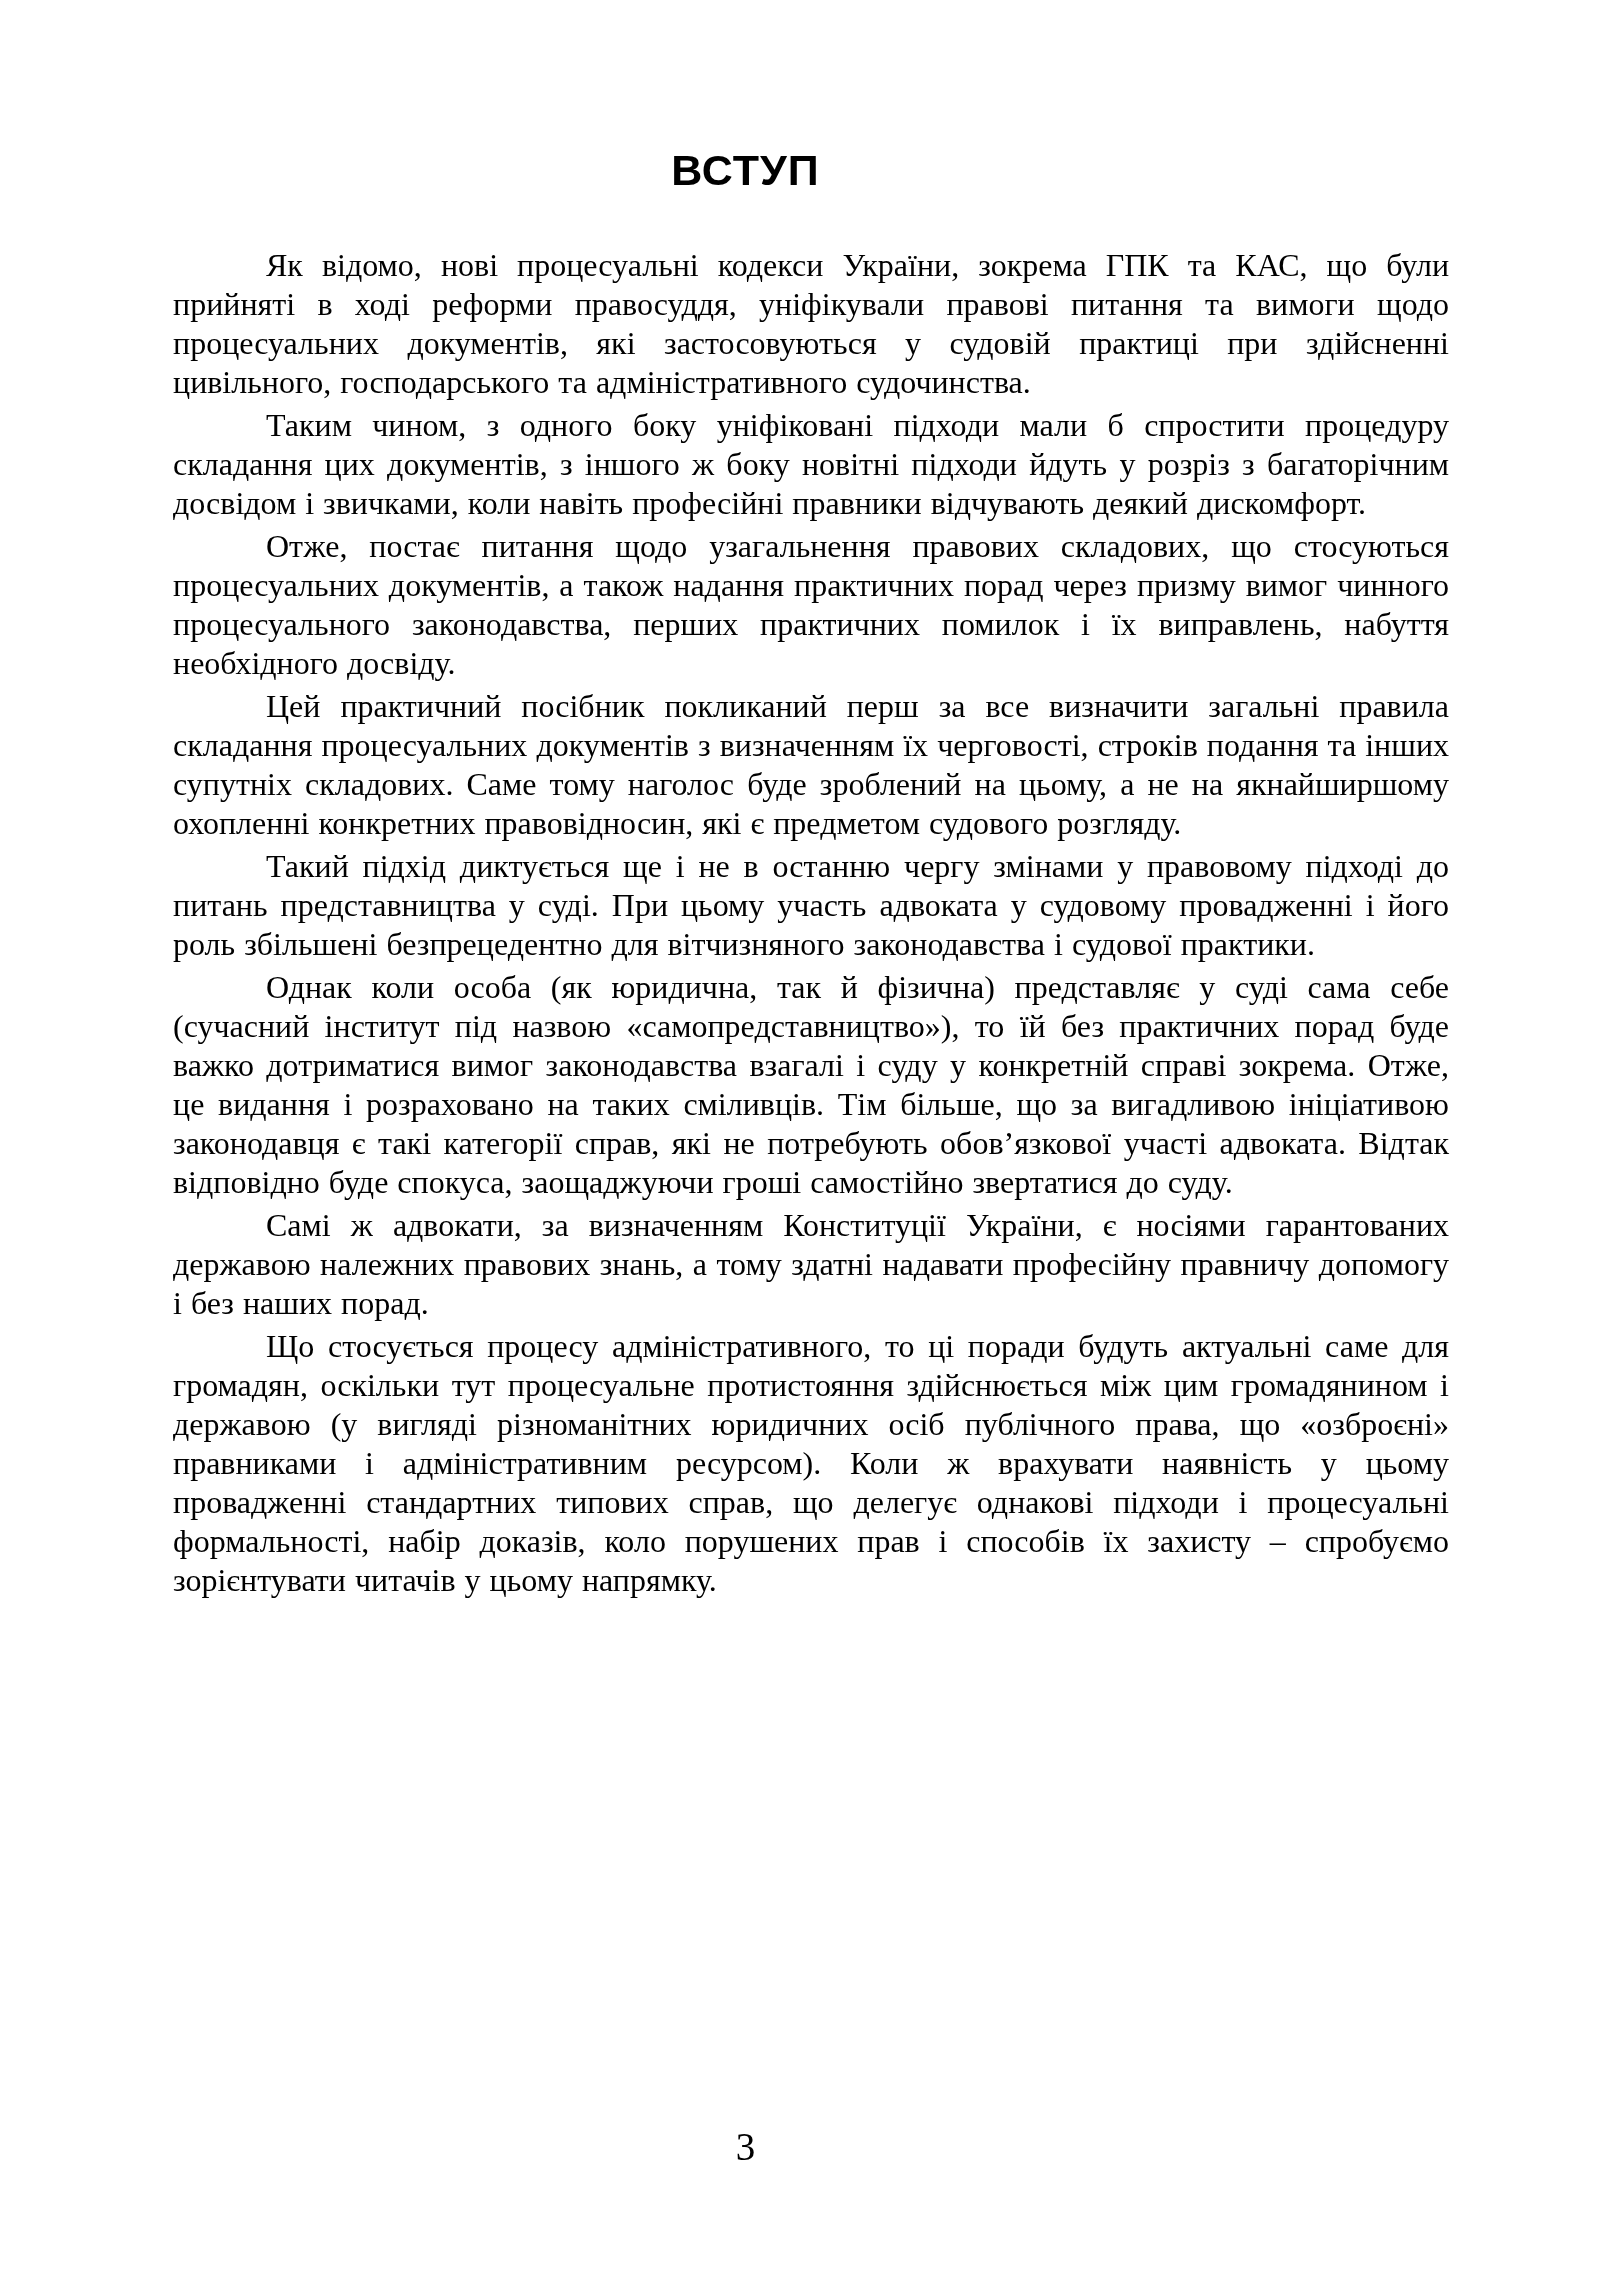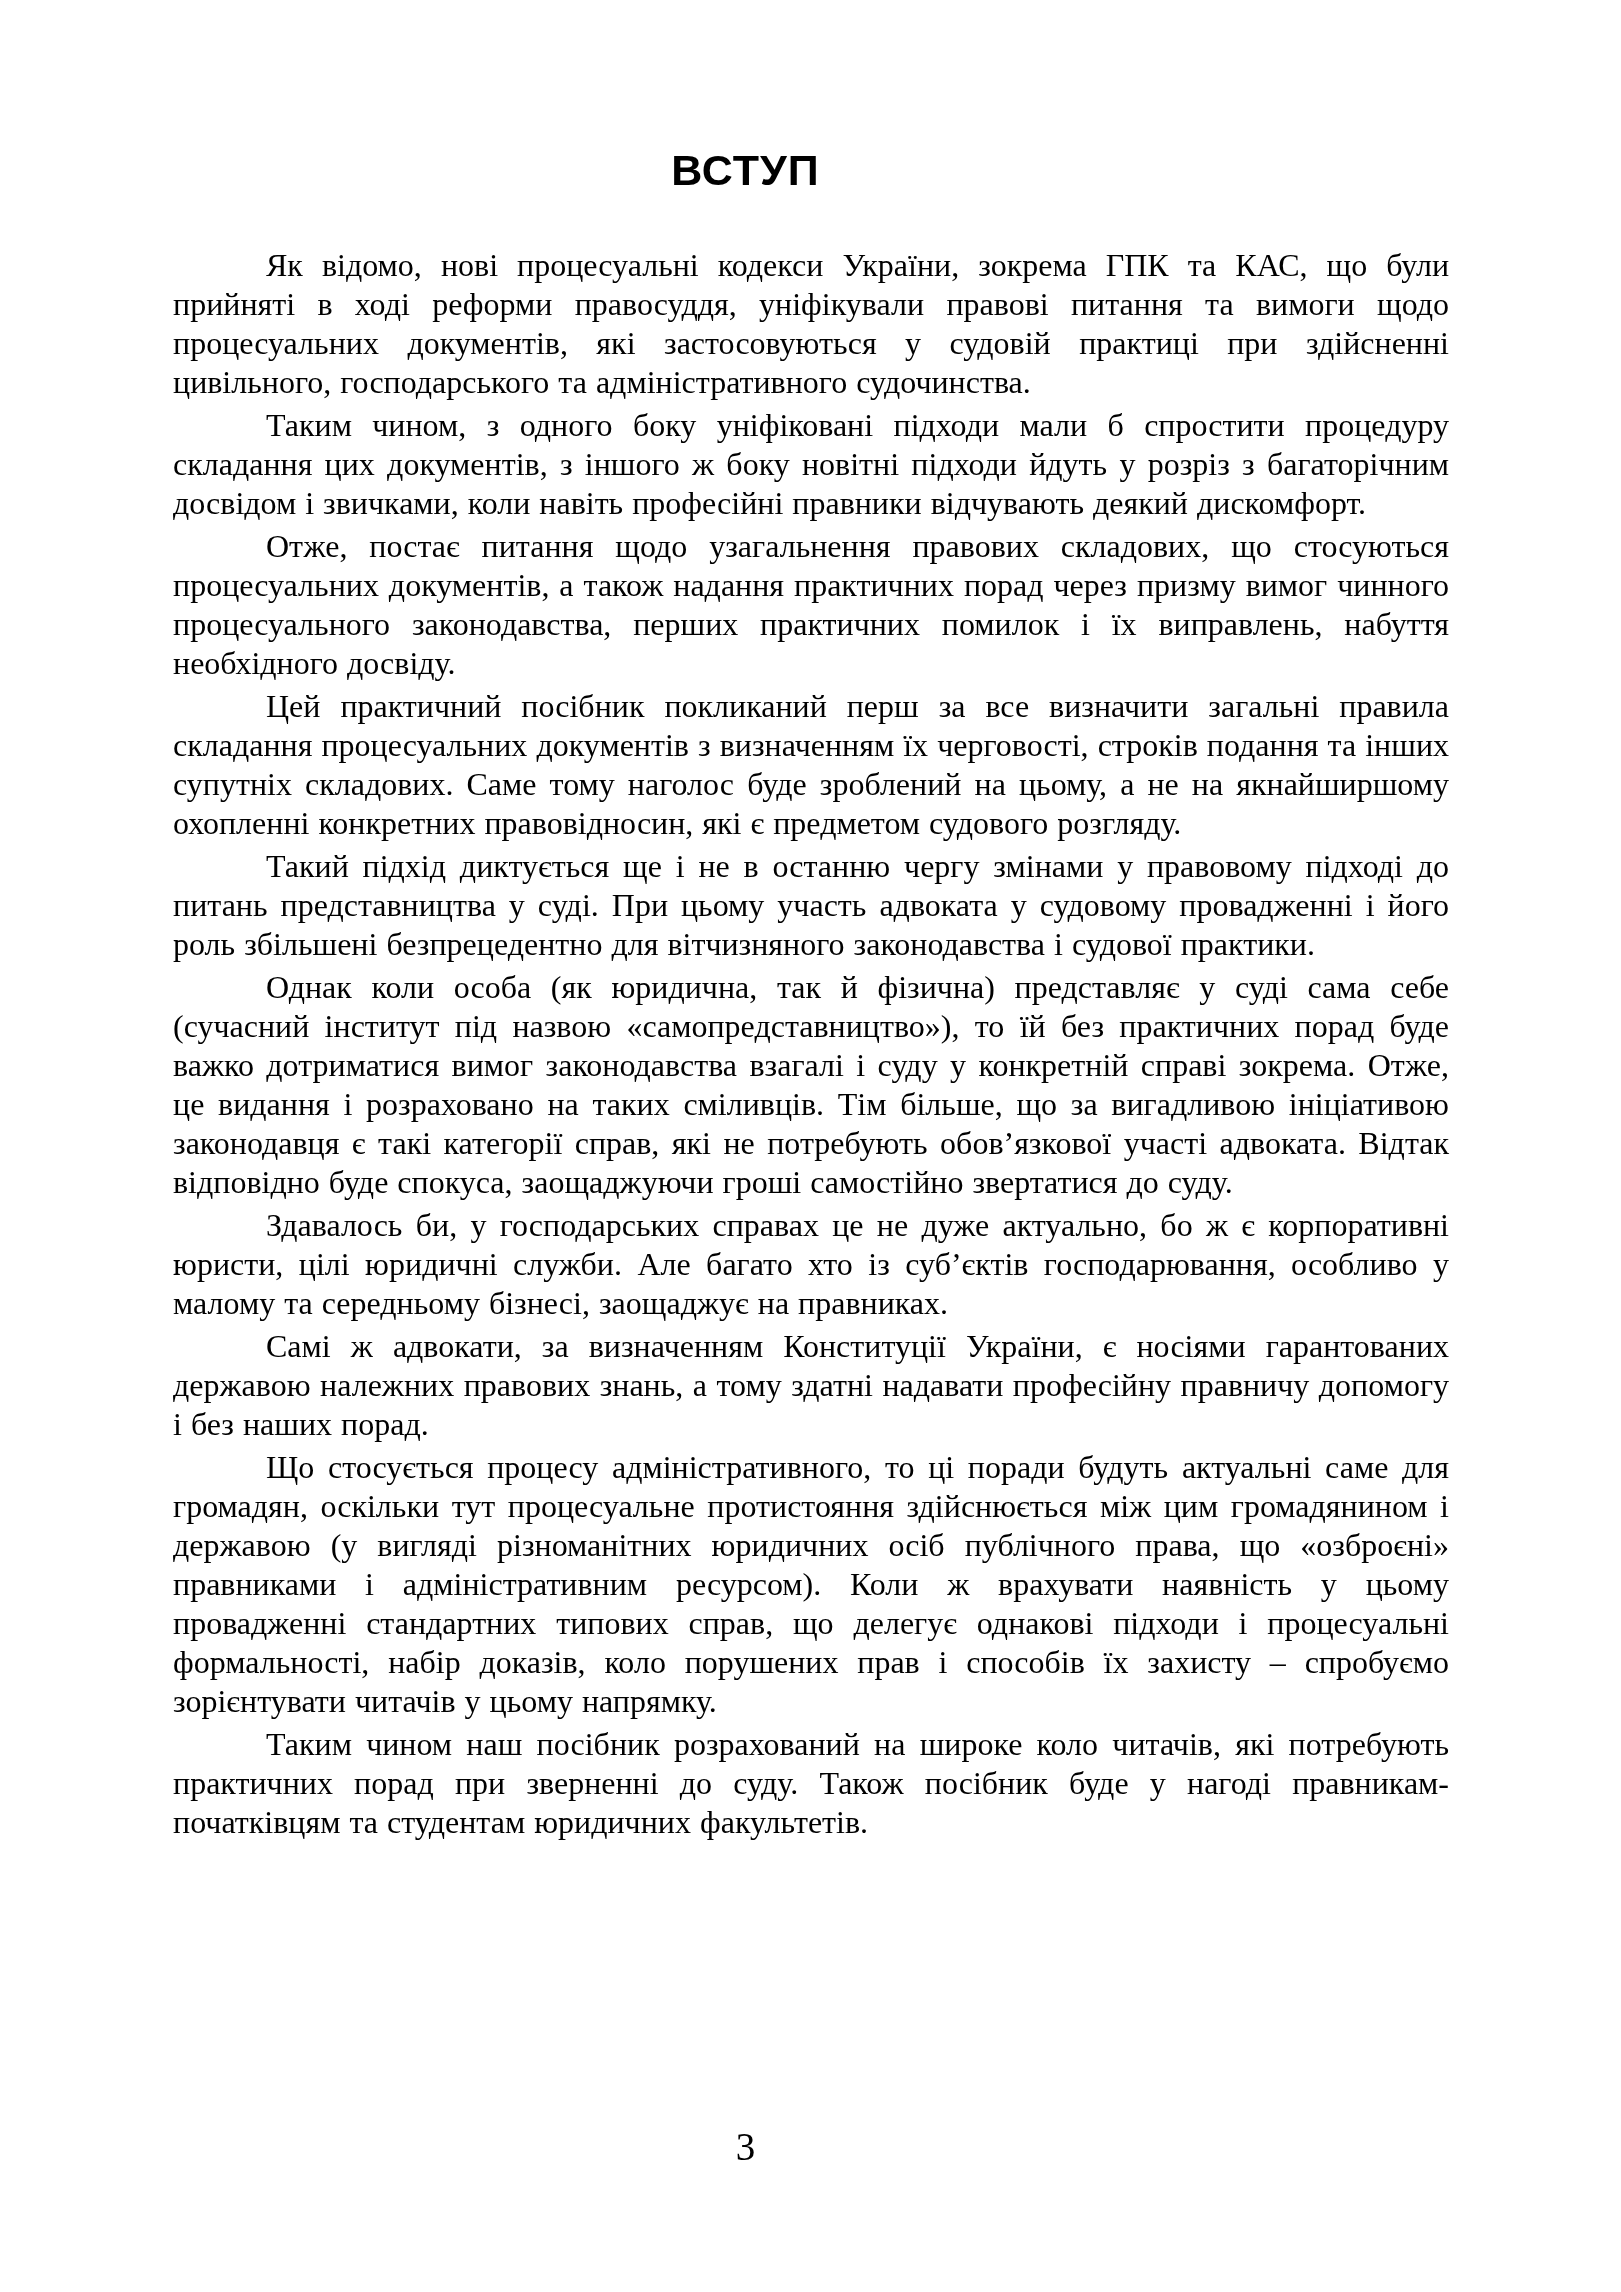--- a/index.html
+++ b/index.html
@@ -60,22 +60,20 @@
 
   <div class="doc-title">ВСТУП</div>
 
   <div class="doc-body">
     <p>Як відомо, нові процесуальні кодекси України, зокрема ГПК та КАС, що були прийняті в ході реформи правосуддя, уніфікували правові питання та вимоги щодо процесуальних документів, які застосовуються у судовій практиці при здійсненні цивільного, господарського та адміністративного судочинства.</p>
     <p>Таким чином, з одного боку уніфіковані підходи мали б спростити процедуру складання цих документів, з іншого ж боку новітні підходи йдуть у розріз з багаторічним досвідом і звичками, коли навіть професійні правники відчувають деякий дискомфорт.</p>
     <p>Отже, постає питання щодо узагальнення правових складових, що стосуються процесуальних документів, а також надання практичних порад через призму вимог чинного процесуального законодавства, перших практичних помилок і їх виправлень, набуття необхідного досвіду.</p>
     <p>Цей практичний посібник покликаний перш за все визначити загальні правила складання процесуальних документів з визначенням їх черговості, строків подання та інших супутніх складових. Саме тому наголос буде зроблений на цьому, а не на якнайширшому охопленні конкретних правовідносин, які є предметом судового розгляду.</p>
     <p>Такий підхід диктується ще і не в останню чергу змінами у правовому підході до питань представництва у суді. При цьому участь адвоката у судовому провадженні і його роль збільшені безпрецедентно для вітчизняного законодавства і судової практики.</p>
     <p>Однак коли особа (як юридична, так й фізична) представляє у суді сама себе (сучасний інститут під назвою «самопредставництво»), то їй без практичних порад буде важко дотриматися вимог законодавства взагалі і суду у конкретній справі зокрема. Отже, це видання і розраховано на таких сміливців. Тім більше, що за вигадливою ініціативою законодавця є такі категорії справ, які не потребують обов’язкової участі адвоката. Відтак відповідно буде спокуса, заощаджуючи гроші самостійно звертатися до суду.</p>
-    <p>Здавалось би, у господарських справах це не дуже актуально, бо ж є корпоративні юристи, цілі юридичні служби. Але багато хто із суб’єктів господарювання, особливо у малому та середньому бізнесі, заощаджує на правниках.</p>
     <p>Самі ж адвокати, за визначенням Конституції України, є носіями гарантованих державою належних правових знань, а тому здатні надавати професійну правничу допомогу і без наших порад.</p>
     <p>Що стосується процесу адміністративного, то ці поради будуть актуальні саме для громадян, оскільки тут процесуальне протистояння здійснюється між цим громадянином і державою (у вигляді різноманітних юридичних осіб публічного права, що «озброєні» правниками і адміністративним ресурсом). Коли ж врахувати наявність у цьому провадженні стандартних типових справ, що делегує однакові підходи і процесуальні формальності, набір доказів, коло порушених прав і способів їх захисту – спробуємо зорієнтувати читачів у цьому напрямку.</p>
-    <p>Таким чином наш посібник розрахований на широке коло читачів, які потребують практичних порад при зверненні до суду. Також посібник буде у нагоді правникам-початківцям та студентам юридичних факультетів.</p>
   </div>
 
   <div class="page-number">3</div>
 
 </div>
 
 
 </body></html>

